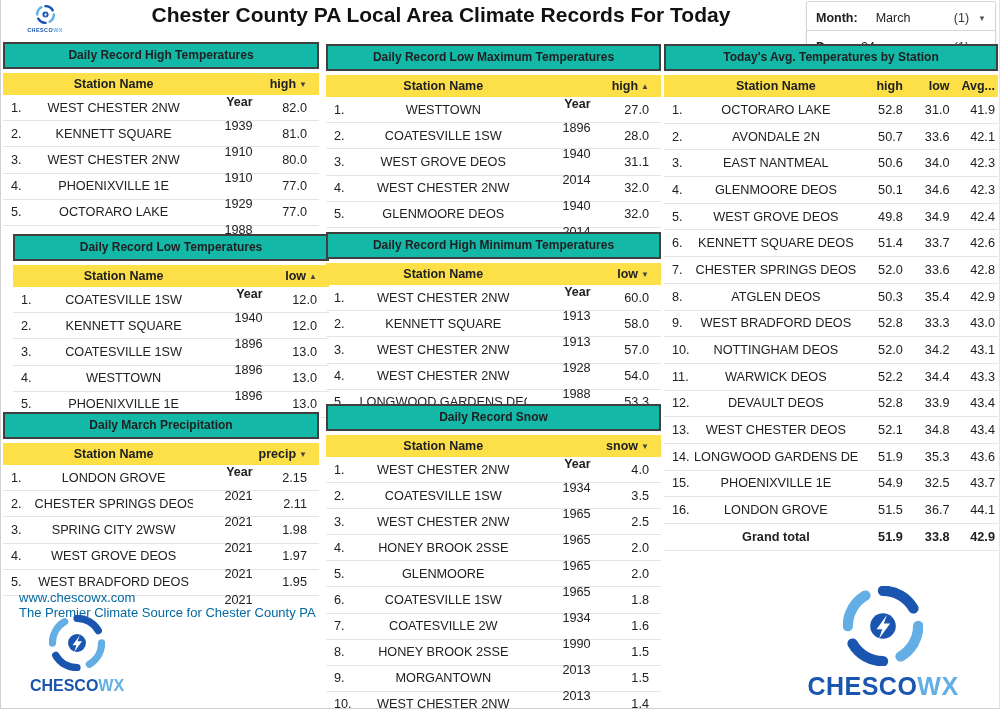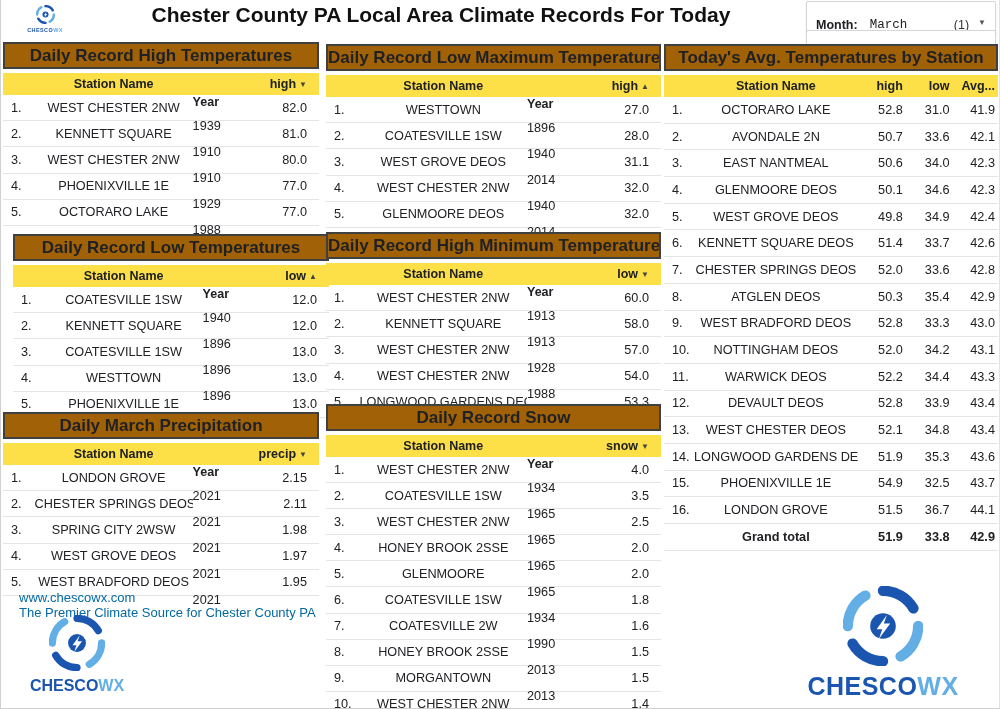--- a/index.html
+++ b/index.html
@@ -3,57 +3,57 @@
 <meta charset="utf-8">
 <style>
   html,body{margin:0;padding:0;}
   body{font-family:"Liberation Sans","DejaVu Sans",sans-serif;color:#202124;background:#fff;}
   #page{position:relative;width:1000px;height:709px;background:#fff;overflow:hidden;
         border-left:1px solid #d0d0d0;border-right:1px solid #e3e3e3;border-bottom:1px solid #d0d0d0;
         box-sizing:border-box;}
   
   h1#title{position:absolute;left:60px;top:3px;width:760px;margin:0;text-align:center;
            font-size:21px;font-weight:700;color:#111;}
-  .fcard{position:absolute;right:3px;width:190px;height:25px;display:flex;align-items:flex-start;
+  .fcard{position:absolute;right:3px;width:190px;height:25px;display:flex;align-items:center;
          padding:16px 9px;border:1px solid #d6d6d6;border-radius:2px;background:#fff;
          box-shadow:0 1px 2px rgba(0,0,0,.10);font-size:12.5px;box-sizing:border-box;cursor:pointer;}
   #f-month{top:1px;} #f-day{top:30px;}
   .flabel{font-weight:700;}
-  .fvalue{margin-left:12px;font-family:Liberation Mono, monospace;}
+  .fvalue{margin-left:18px;}
   .fcount{margin-left:auto;color:#333;}
   .caret{font-size:8px;margin-left:9px;color:#555;}
   
   .logo{position:absolute;text-align:center;line-height:1;}
   #logo-small{left:20px;top:5px;width:48px;}
   #logo-small svg{width:19px;height:19px;}
   #logo-small .ltxt{font-size:5.5px;letter-spacing:.4px;margin-top:1px;}
   #logo-left{left:26px;top:615px;width:100px;}
   #logo-left svg{width:56px;height:56px;}
   #logo-left .ltxt{font-size:16px;margin-top:4px;}
   #logo-big{left:802px;top:586px;width:160px;}
   #logo-big svg{width:80px;height:80px;}
   #logo-big .ltxt{font-size:25px;letter-spacing:.5px;margin-top:5px;}
   .ltxt{font-weight:700;}
   .ltxt .p1{color:#1a55b0;} .ltxt .p2{color:#62aee5;}
   
   #site-info{position:absolute;left:18px;top:590px;font-size:13px;line-height:15px;color:#0369a1;}
   
   .tcard{position:absolute;box-sizing:border-box;}
   .ttitle{border:2px solid #404040;height:23px;line-height:23px;text-align:center;
-          font-weight:700;font-size:17px;background:#a16207;margin-bottom:4px;white-space:nowrap;overflow:hidden;}
+          font-weight:700;font-size:12px;background:#14b8a6;margin-bottom:4px;white-space:nowrap;overflow:hidden;}
   .thead{display:flex;align-items:center;background:#fde047;height:22px;font-weight:700;font-size:12.5px;}
   .tr{display:flex;align-items:center;height:25.2px;border-bottom:1px solid #e4e4e4;font-size:12.7px;}
   .t-avg .tr{height:25.7px;}
   .t-snow .tr{height:25.1px;}
   .tr.total{font-weight:700;}
   .hc,.tc{box-sizing:border-box;overflow:hidden;white-space:nowrap;}
   
   .t3 .hc:nth-child(1),.t3 .tc:nth-child(1){width:10%;padding-left:8px;text-align:left;}
   .t3 .hc:nth-child(2),.t3 .tc:nth-child(2){width:50%;text-align:center;}
-  .t3 .hc:nth-child(3),.t3 .tc:nth-child(3){width:19%;text-align:left;margin-top:36px;}
+  .t3 .hc:nth-child(3),.t3 .tc:nth-child(3){width:19%;text-align:right;margin-top:36px;}
   .t3 .hc:nth-child(4),.t3 .tc:nth-child(4){width:21%;text-align:right;padding-right:12px;}
   
   .t4 .hc:nth-child(1),.t4 .tc:nth-child(1){width:9%;padding-left:8px;text-align:left;}
   .t4 .hc:nth-child(2),.t4 .tc:nth-child(2){width:49%;text-align:center;}
   .t4 .hc:nth-child(3),.t4 .tc:nth-child(3){width:15%;text-align:right;padding-right:5px;}
   .t4 .hc:nth-child(4),.t4 .tc:nth-child(4){width:14%;text-align:right;padding-right:5px;}
   .t4 .hc:nth-child(5),.t4 .tc:nth-child(5){width:13%;text-align:right;padding-right:3px;}
   .arr{font-size:8px;margin-left:3px;position:relative;top:-1px;color:#444;}
 </style>
 </head>

